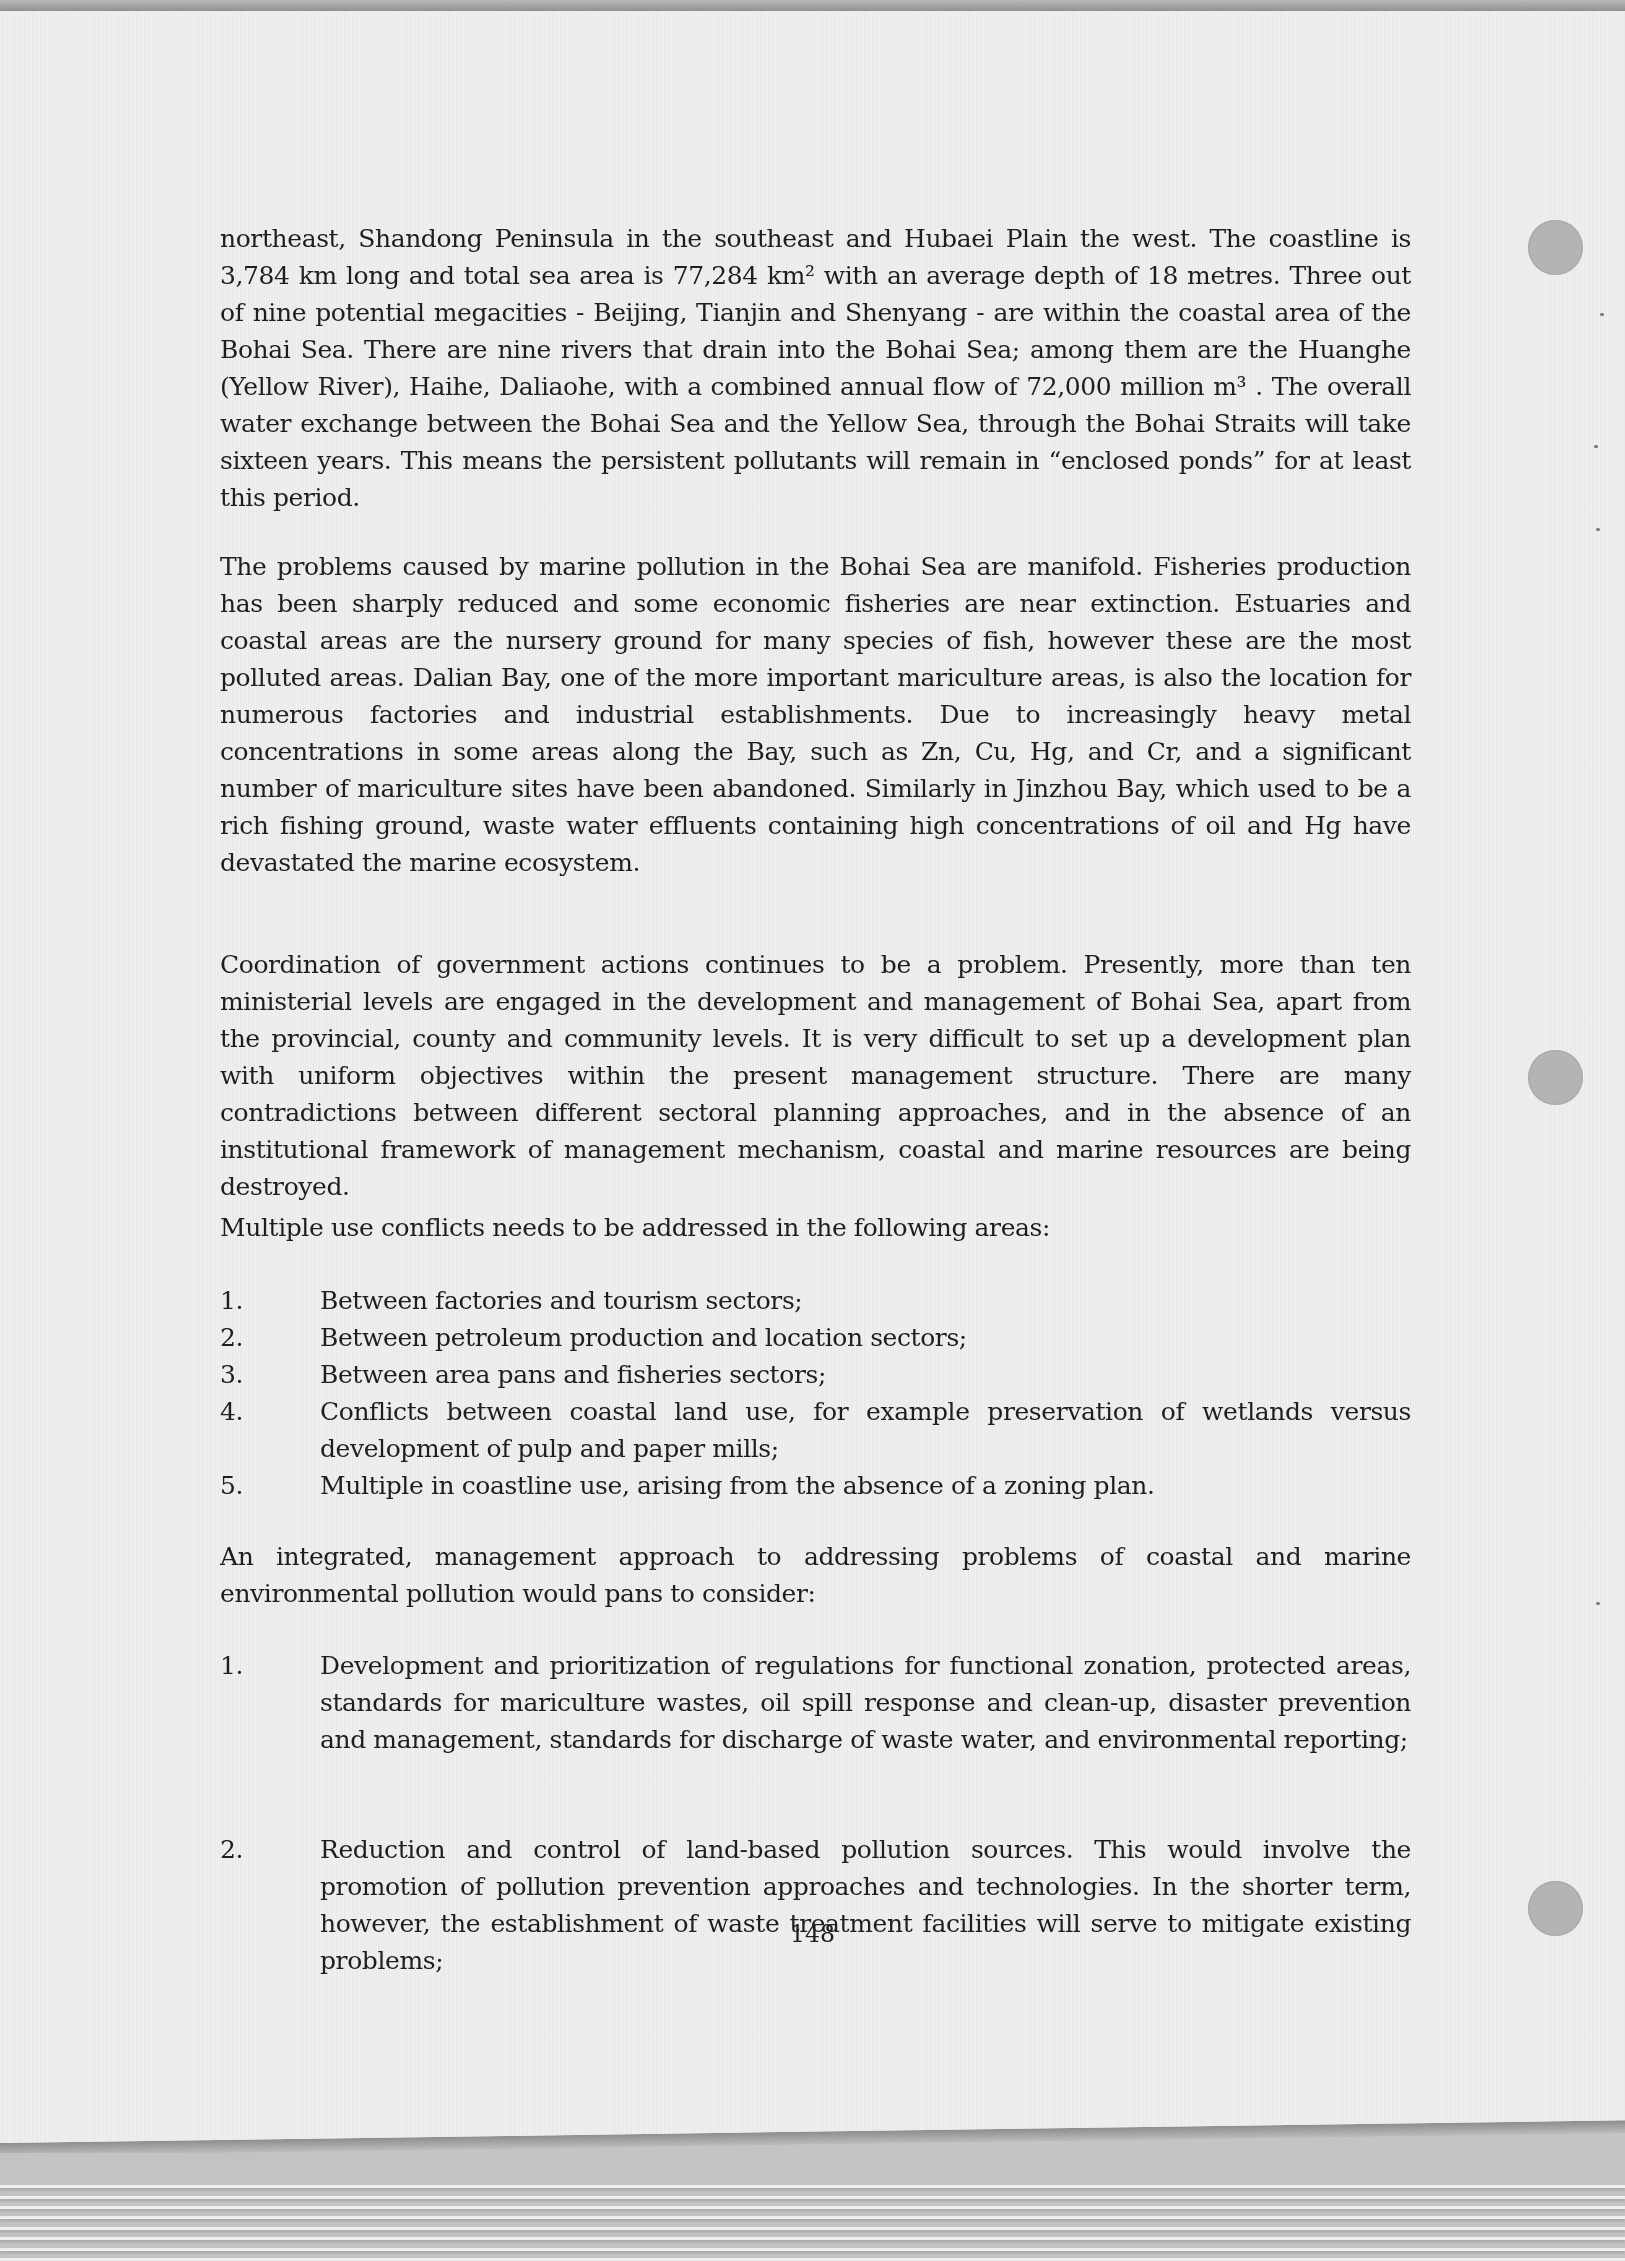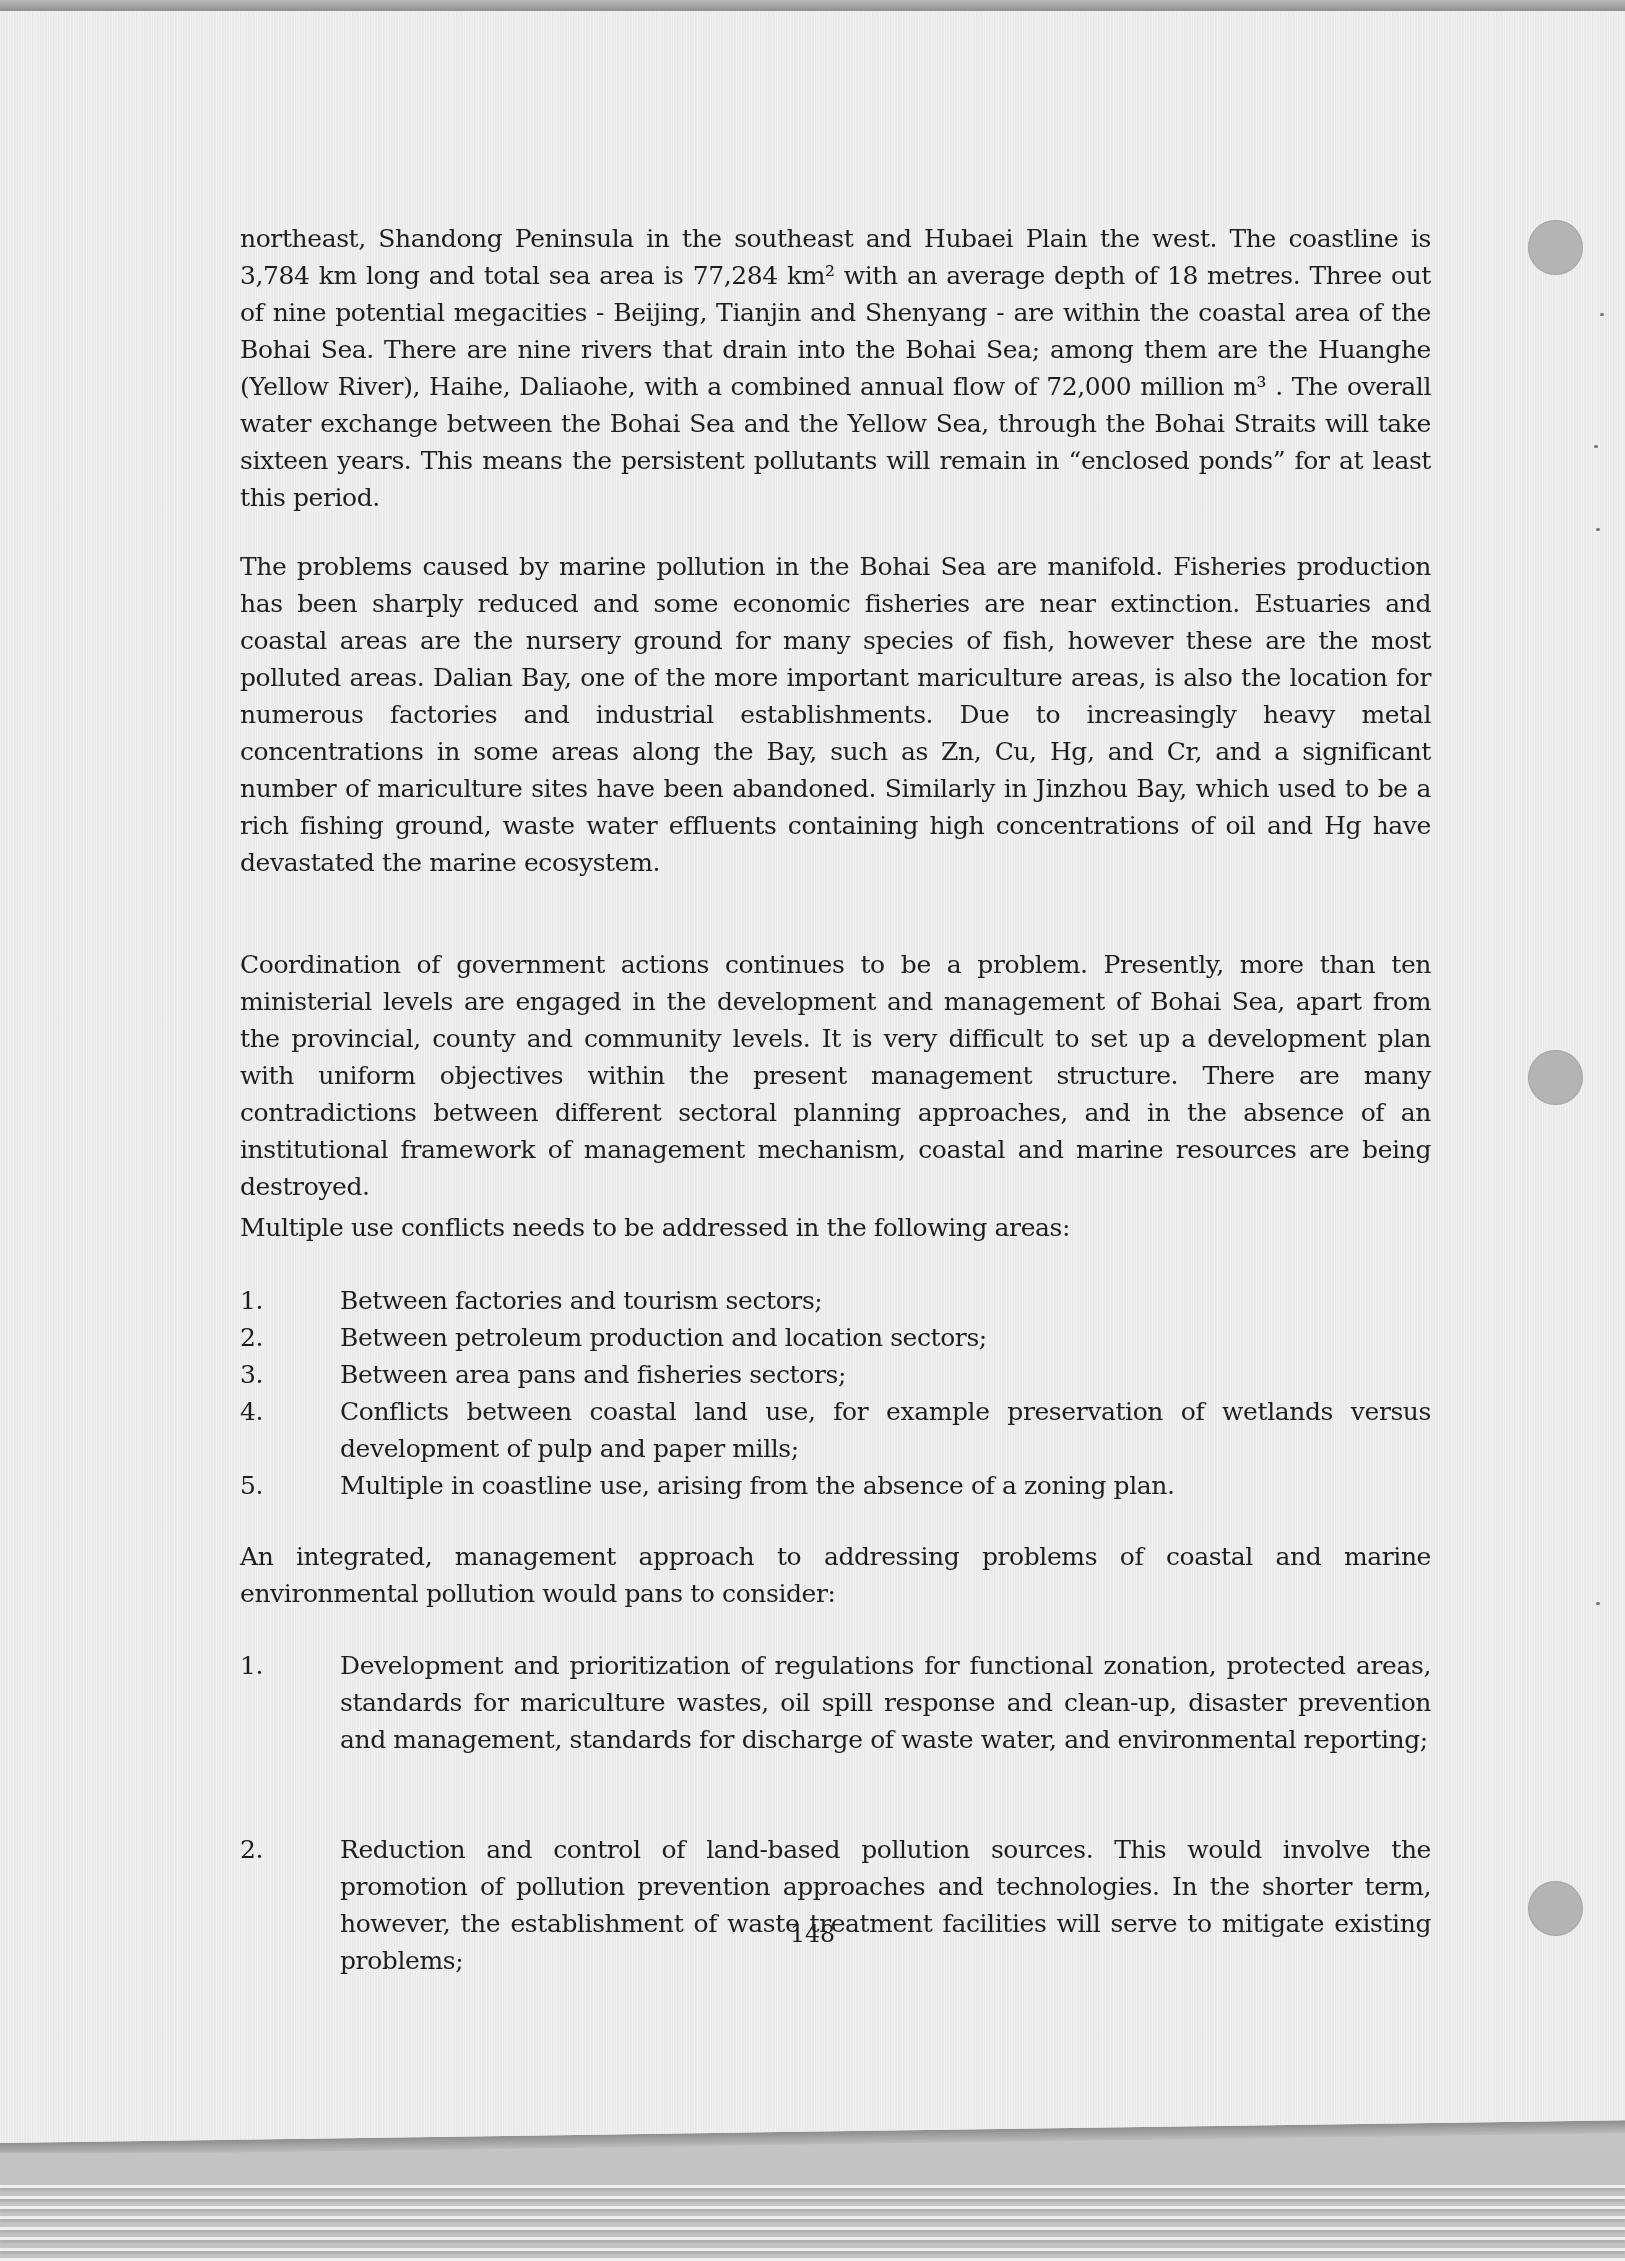--- a/index.html
+++ b/index.html
@@ -68,21 +68,20 @@
       background: #777;
     }
     .text-block {
       position: absolute;
       left: 220px;
       width: 1191px;
       color: #1e1e1e;
       font-size: 25px;
       line-height: 37px;
       letter-spacing: -0.4px;
-      margin-left: 20px;
     }
     .para {
       text-align: justify;
       margin: 0;
     }
     .list {
       margin: 0;
       padding: 0;
       list-style: none;
     }

